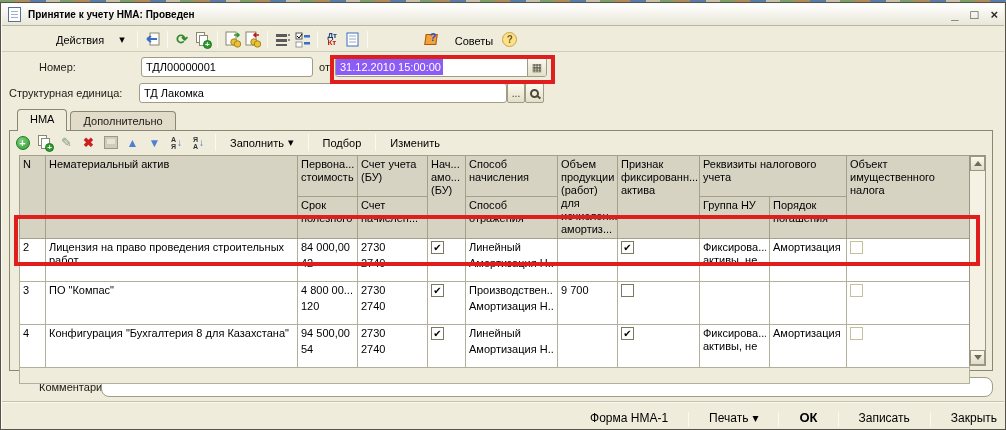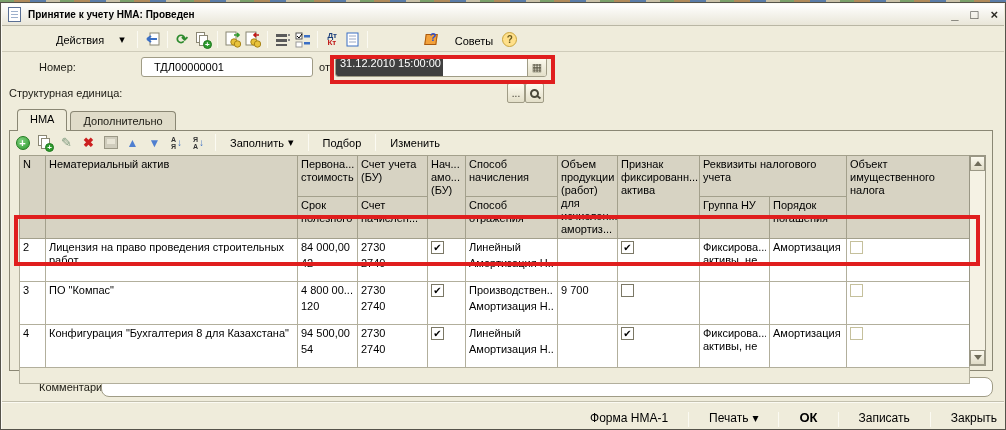--- a/index.html
+++ b/index.html
@@ -30,23 +30,23 @@
   .dtkt { display:flex; flex-direction:column; line-height:7px; font-size:8px; font-weight:bold; }
   .dtkt .t { color:#1a3e7a; } .dtkt .b { color:#c01818; }
   .help-circle { width:15px; height:15px; border-radius:50%; background:#ffe08a; border:1px solid #c9a53e;
      display:inline-flex; align-items:center; justify-content:center; font-weight:bold; font-size:10px; color:#6a5a1e; }
   .book-ico { width:16px; height:15px; position:relative; }
   .book-ico .pg { position:absolute; left:1px; top:2px; width:12px; height:11px; background:#f3a23c; border:1px solid #a85a10; transform:skewX(-8deg); }
   .book-ico .q { position:absolute; left:6px; top:-1px; color:#2a4fd0; font-weight:bold; font-size:11px; }
   
   .flabel { position:absolute; font-size:11px; color:#1c1b14; }
   .field { position:absolute; height:20px; background:#fff; border:1px solid #a09c86; border-radius:3px;
-     font-size:11px; padding:2px 12px; color:#000; font-family:"Liberation Sans",sans-serif; }
+     font-size:11px; padding:2px 4px; color:#000; font-family:"Liberation Sans",sans-serif; }
   .date-field { display:flex; align-items:center; padding:0; overflow:hidden; }
-  .date-sel { background:#404040; color:#fff; padding:2px 2px 11px 4px; white-space:nowrap; }
+  .date-sel { background:#8b5cf6; color:#fff; padding:2px 2px 2px 4px; white-space:nowrap; }
   .date-btn { margin-left:auto; width:19px; height:18px; border-left:1px solid #a09c86; background:linear-gradient(#fdfbef,#e3dfc9);
      display:flex; align-items:center; justify-content:center; color:#5a5745; font-size:11px; }
   .mini-btn { position:absolute; height:20px; background:linear-gradient(#fdfbef,#e3dfc9); border:1px solid #a09c86; border-radius:2px;
      display:flex; align-items:center; justify-content:center; font-size:10px; color:#3a382c; }
   .lens { width:9px; height:9px; border:2px solid #4a483a; border-radius:50%; position:relative; }
   .lens::after { content:""; position:absolute; width:5px; height:2px; background:#4a483a; right:-4px; bottom:-2px; transform:rotate(40deg); }
   
   .tabs { position:absolute; left:16px; top:106px; height:22px; display:flex; gap:3px; }
   .tab { border:1px solid #8a8774; border-bottom:none; border-radius:4px 4px 0 0; padding:3px 12px 0 12px; font-size:11px; }
   .tab.active { background:#efecdb; height:22px; position:relative; z-index:3; font-weight:normal; }
@@ -212,20 +212,21 @@
 
   <div class="flabel" style="left:38px; top:58px;">Номер:</div>
   <input class="field" style="left: 140px; top: 54px; width: 172px;" value="ТДЛ00000001">
   <div class="flabel" style="left:318px; top:58px;">от</div>
   <div class="field date-field" style="left:334px; top:54px; width:212px;">
     <span class="date-sel">31.12.2010 15:00:00</span>
     <span class="date-btn">▦</span>
   </div>
 
   <div class="flabel" style="left:8px; top:84px;">Структурная единица:</div>
+  <input class="field" style="left: 138px; top: 80px; width: 368px;" value="ТД Лакомка">
   <div class="mini-btn" style="left:506px; top:80px; width:18px;">...</div>
   <div class="mini-btn" style="left:524px; top:80px; width:19px;">
     <span class="lens"></span>
   </div>
 
   <div class="tabs">
     <div class="tab active">НМА</div>
     <div class="tab inactive">Дополнительно</div>
   </div>
 

